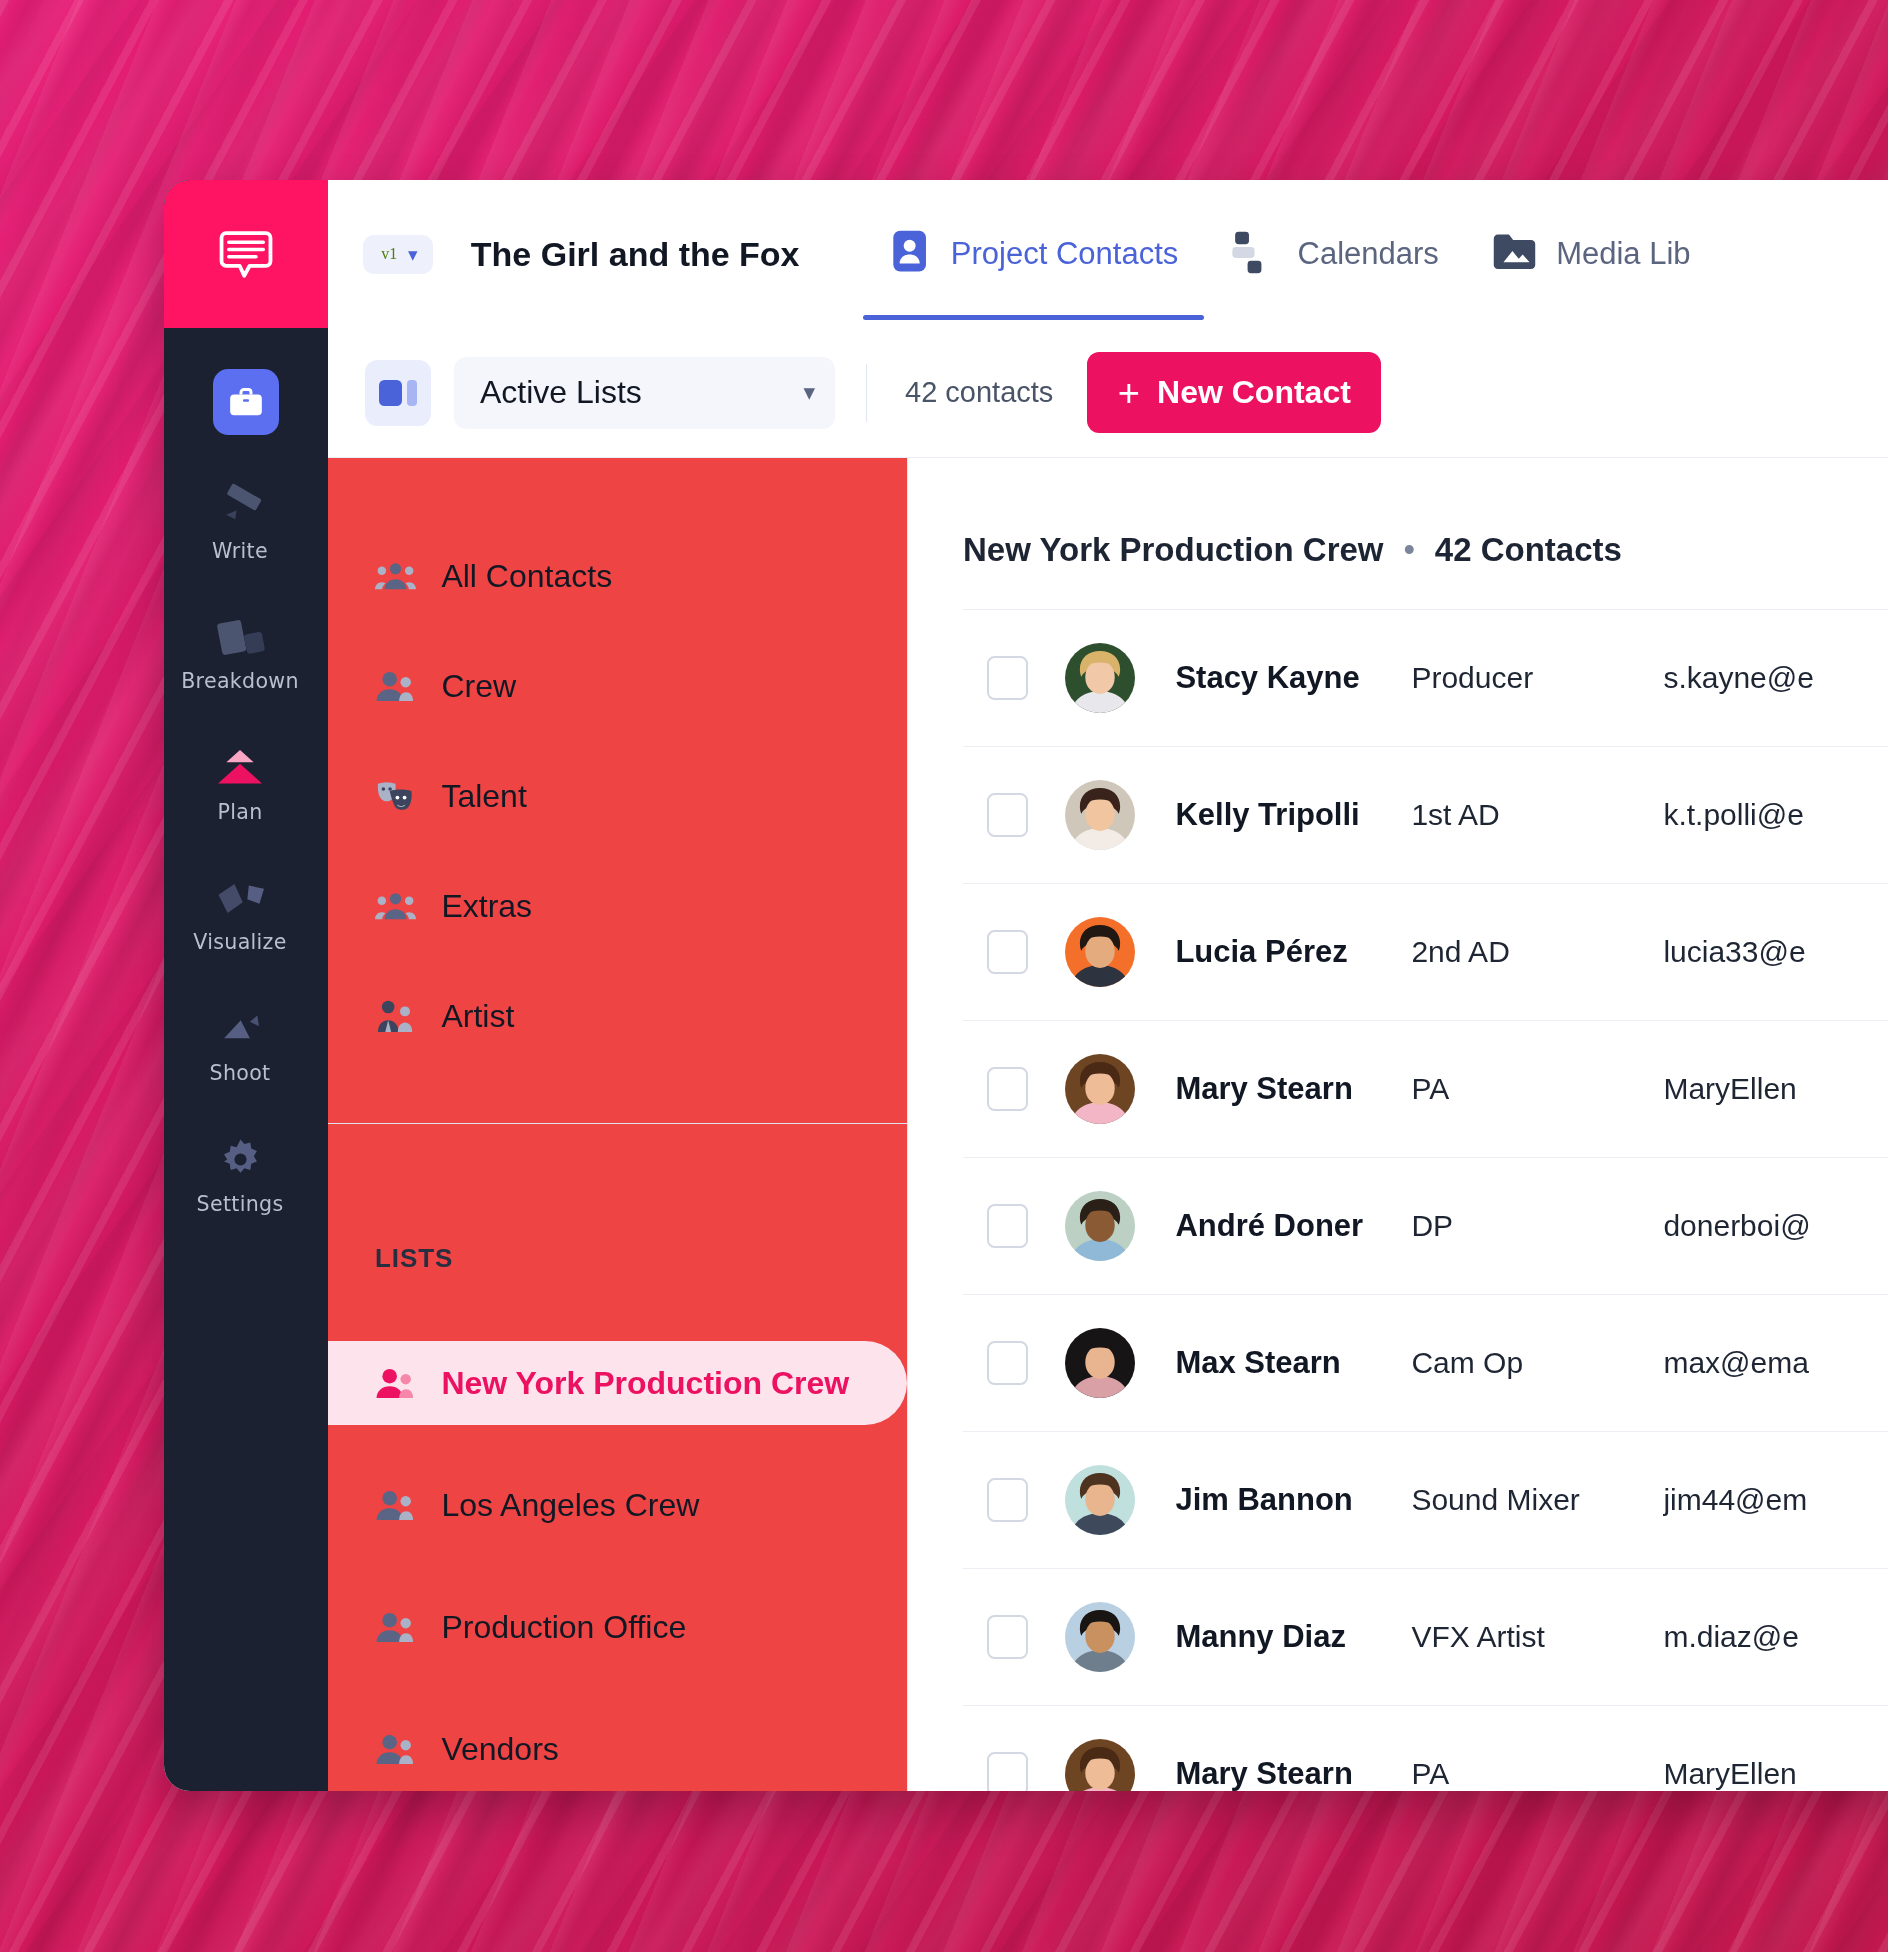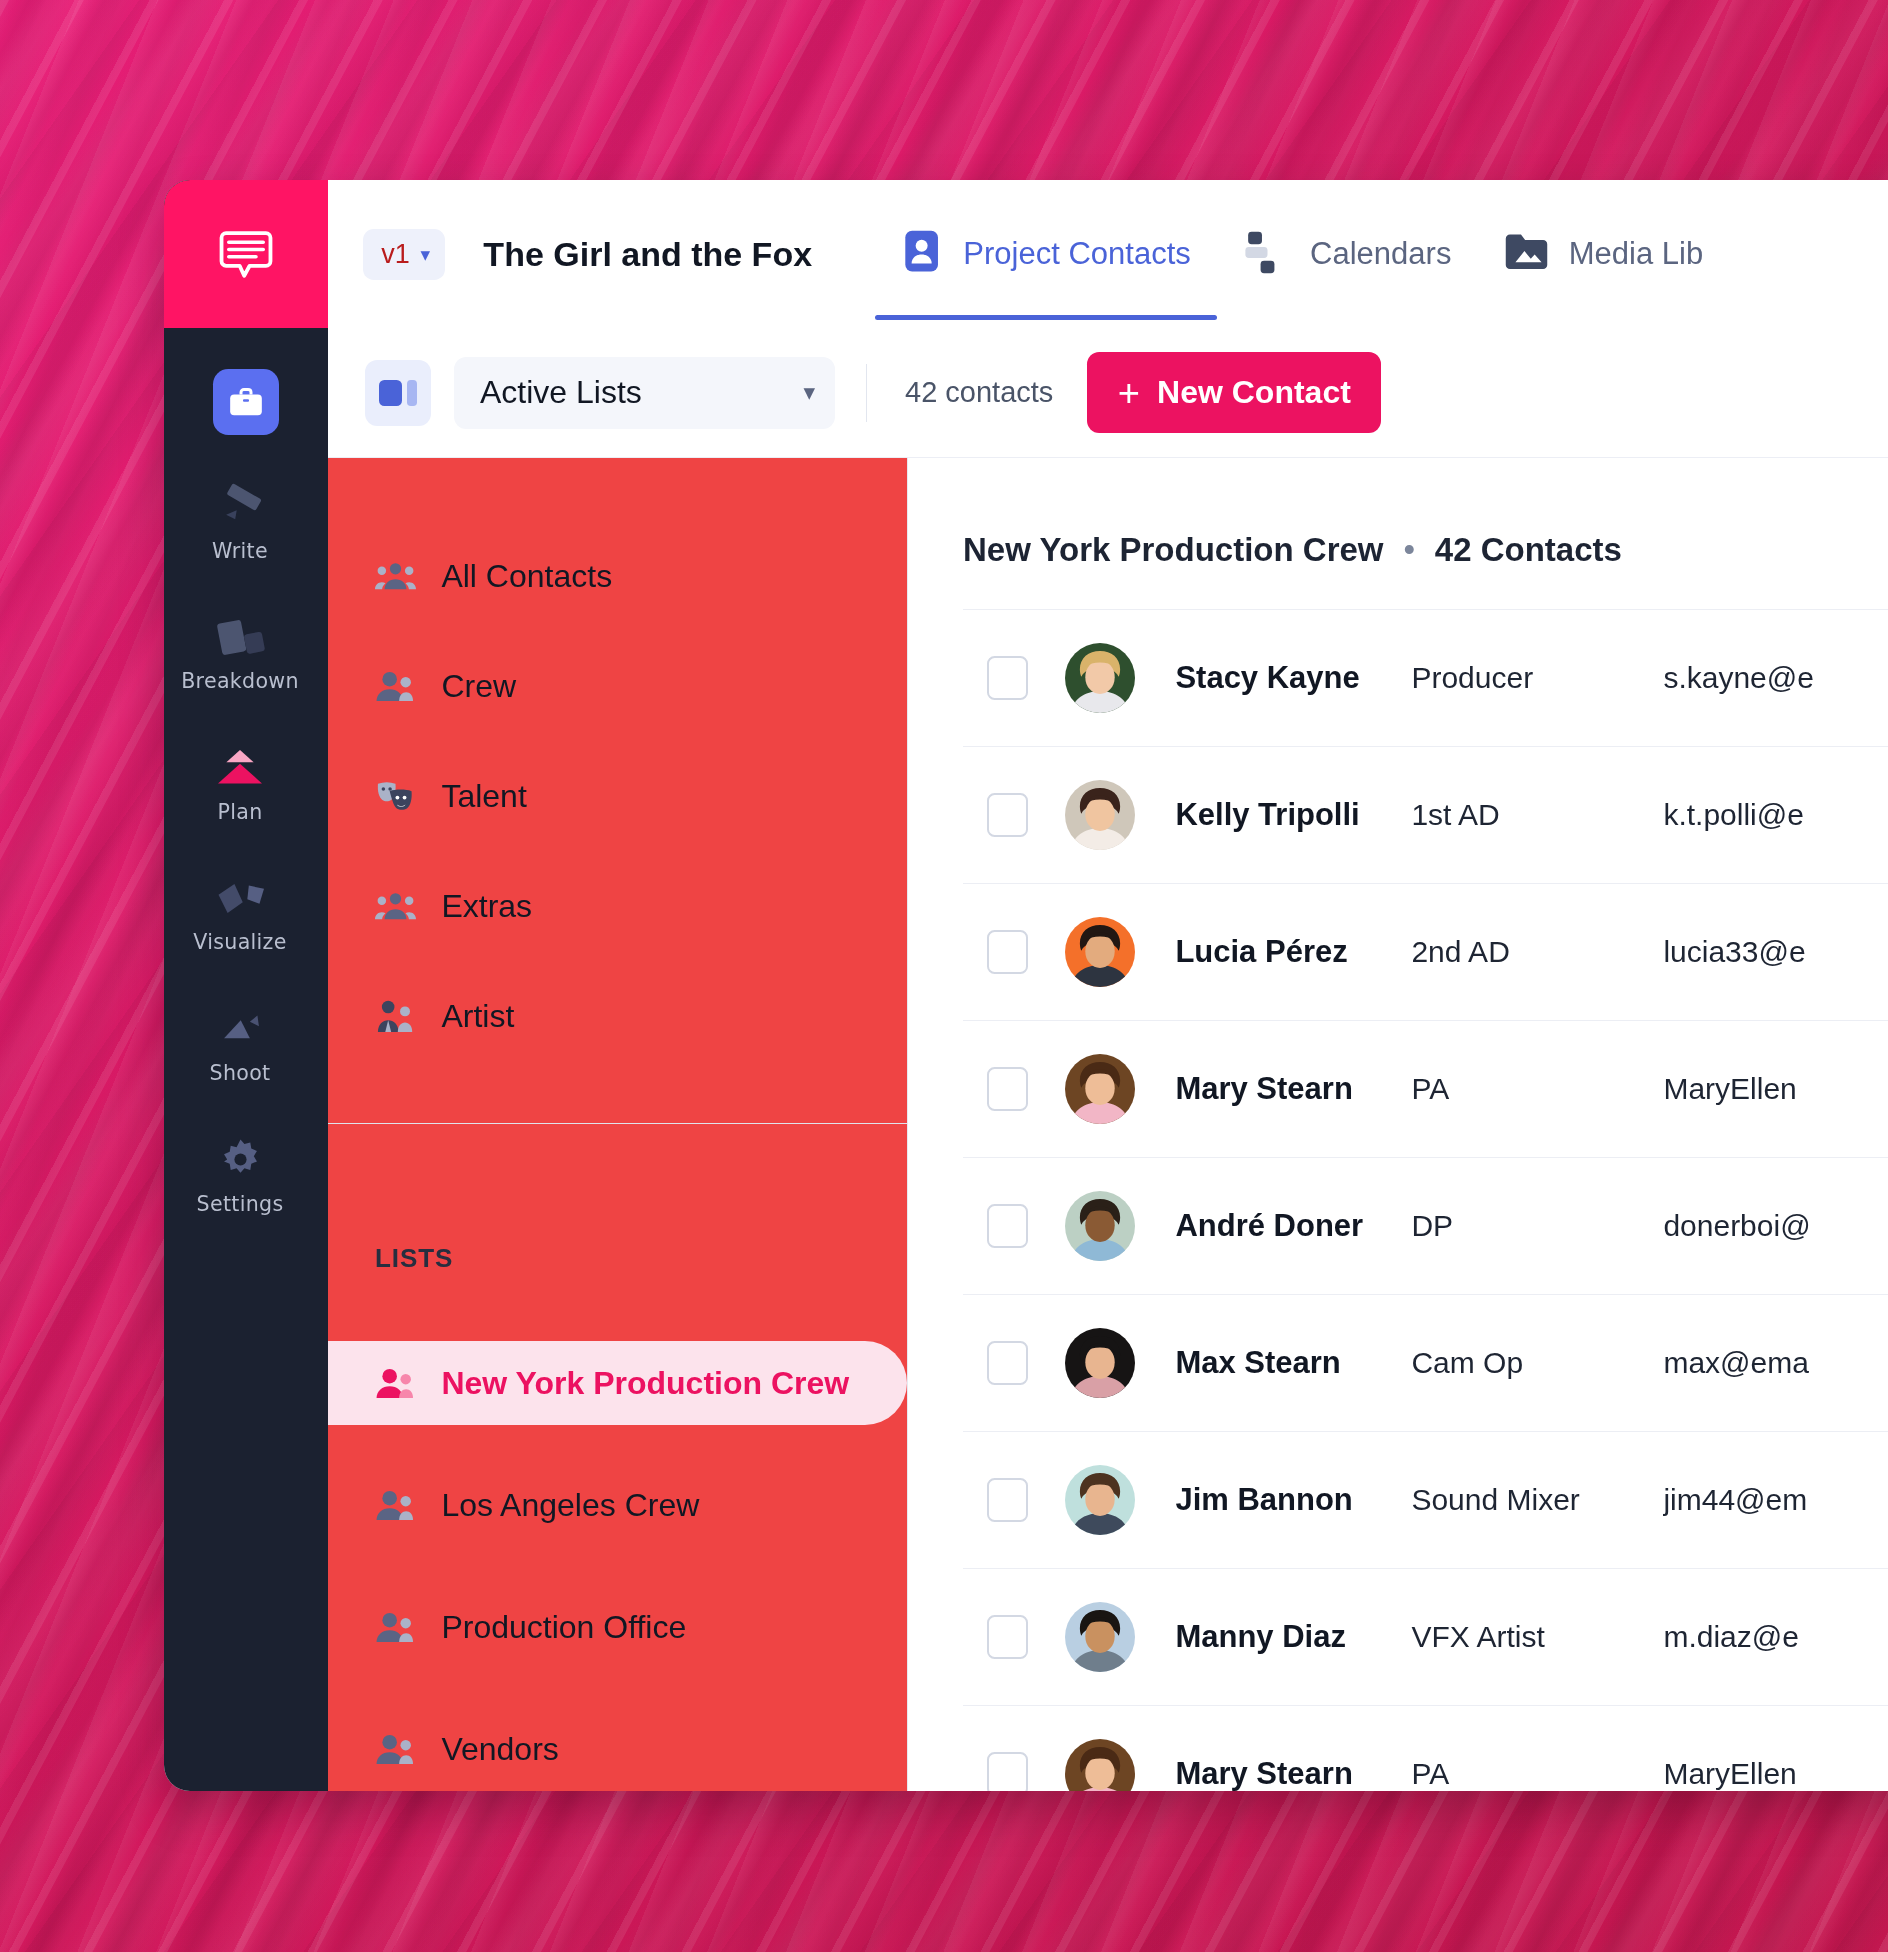--- a/index.html
+++ b/index.html
@@ -117,21 +117,21 @@
     padding-left: 35px;
     position: relative;
   }
   #version-chip {
     background: #eef1fb;
     border-radius: 10.7px;
     padding: 10px 15.3px 10px 18.3px;
     display: flex; align-items: center; gap: 10.7px;
     cursor: pointer;
   }
-  #version-chip .v-text { color: #b91c1c; font-size: 27px; }
+  #version-chip .v-text { color: #4d7c0f; font-size: 16px; font-family: Liberation Serif, serif; }
   #version-chip .v-caret { color: #4a63d8; font-size: 19px; line-height: 1; }
 
   #project-title {
     margin-left: 38px;
     font-size: 34px;
     font-weight: bold;
     color: #111723;
     white-space: nowrap;
   }
 

